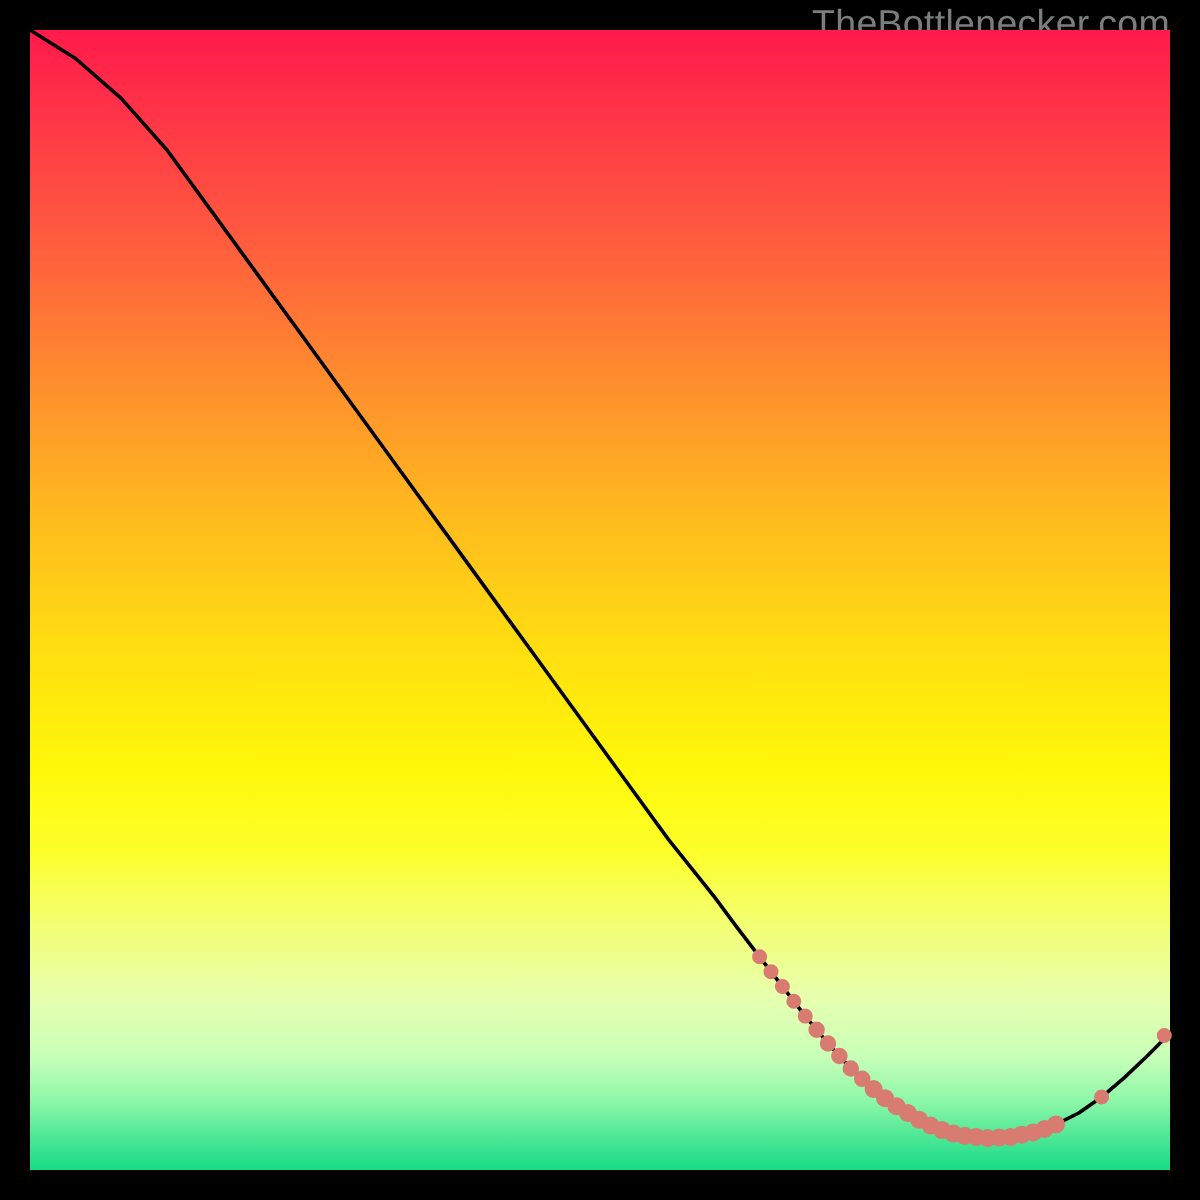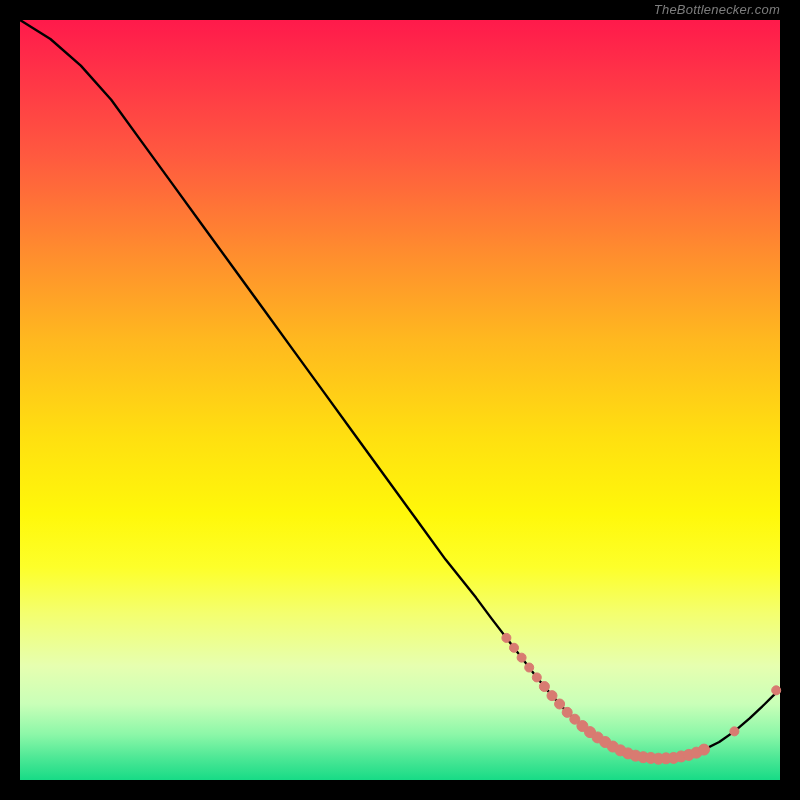--- a/index.html
+++ b/index.html
@@ -42,25 +42,24 @@
       #8cf7a8 94%,
       #4fe896 97%,
       #17db86 100%
     );
   }
   .watermark {
     position: absolute;
     top: -18px;
     right: 0;
     color: #7d7d7d;
-    font-size: 13px;
+    font-size: 25px;
     letter-spacing: 0.2px;
     user-select: none;
     white-space: nowrap;
-    font-style: italic;
   }
   svg.curve {
     position: absolute;
     left: 0;
     top: 0;
     width: 760px;
     height: 760px;
     overflow: visible;
   }
   .line {

